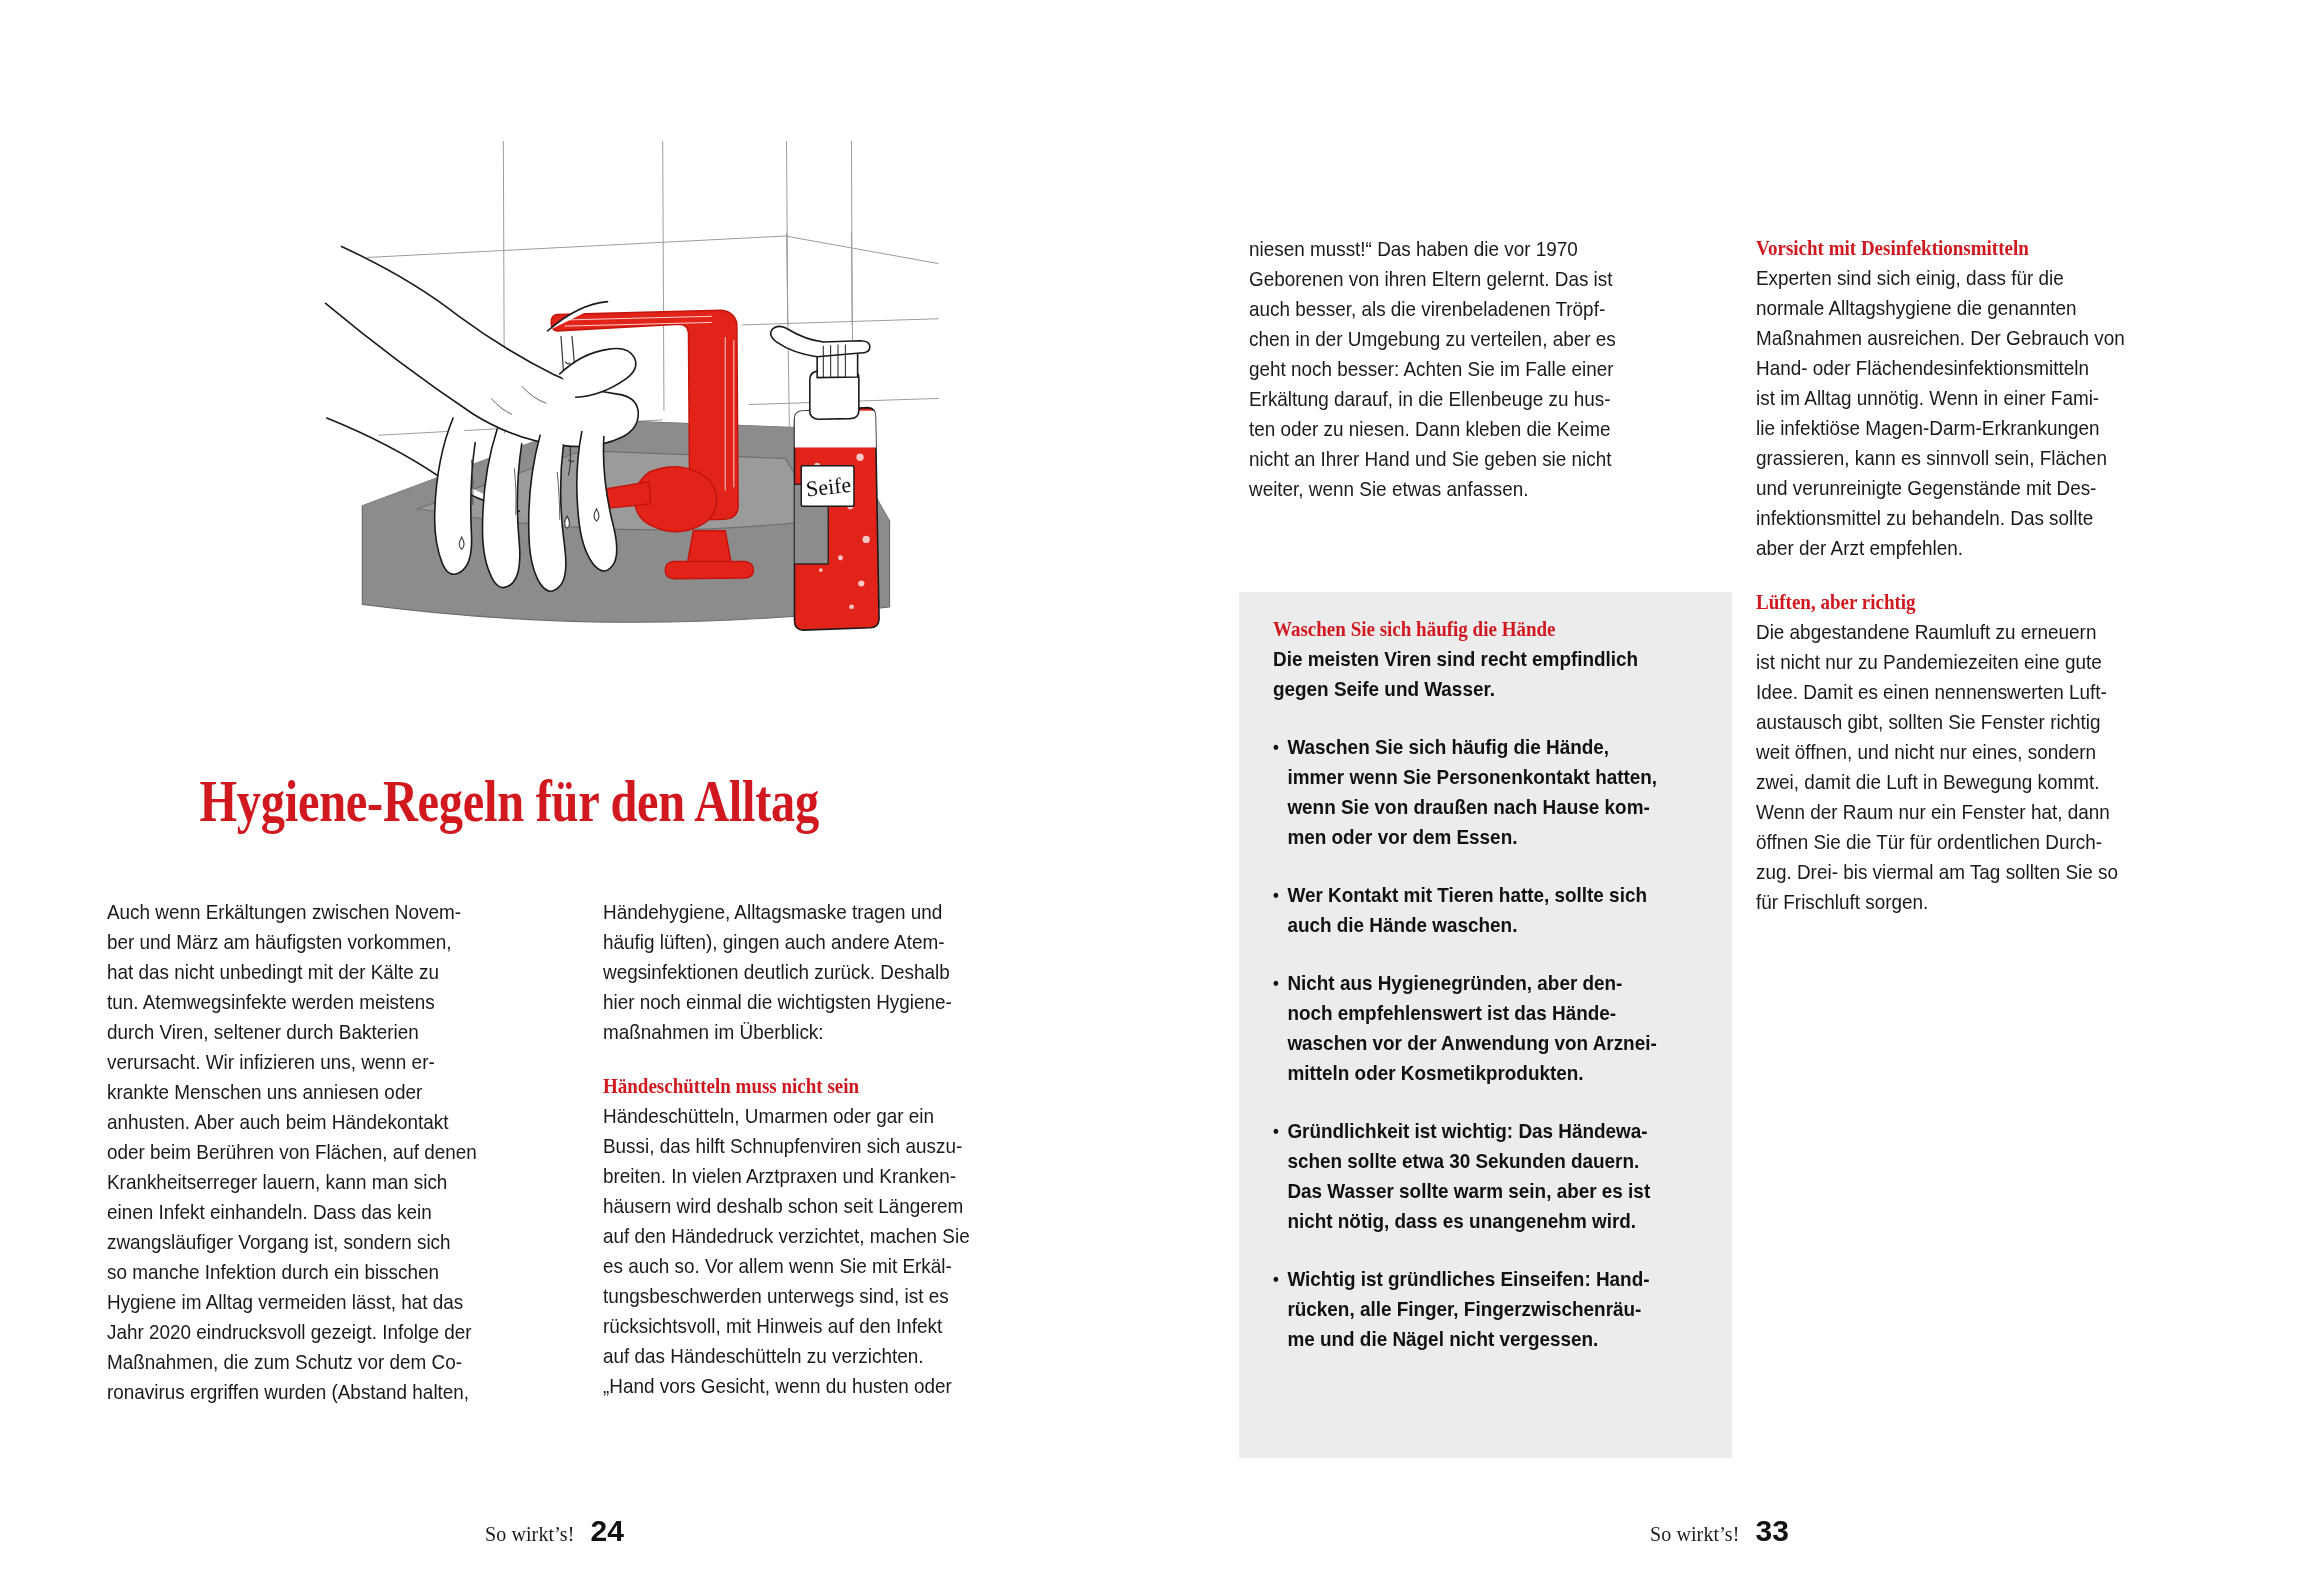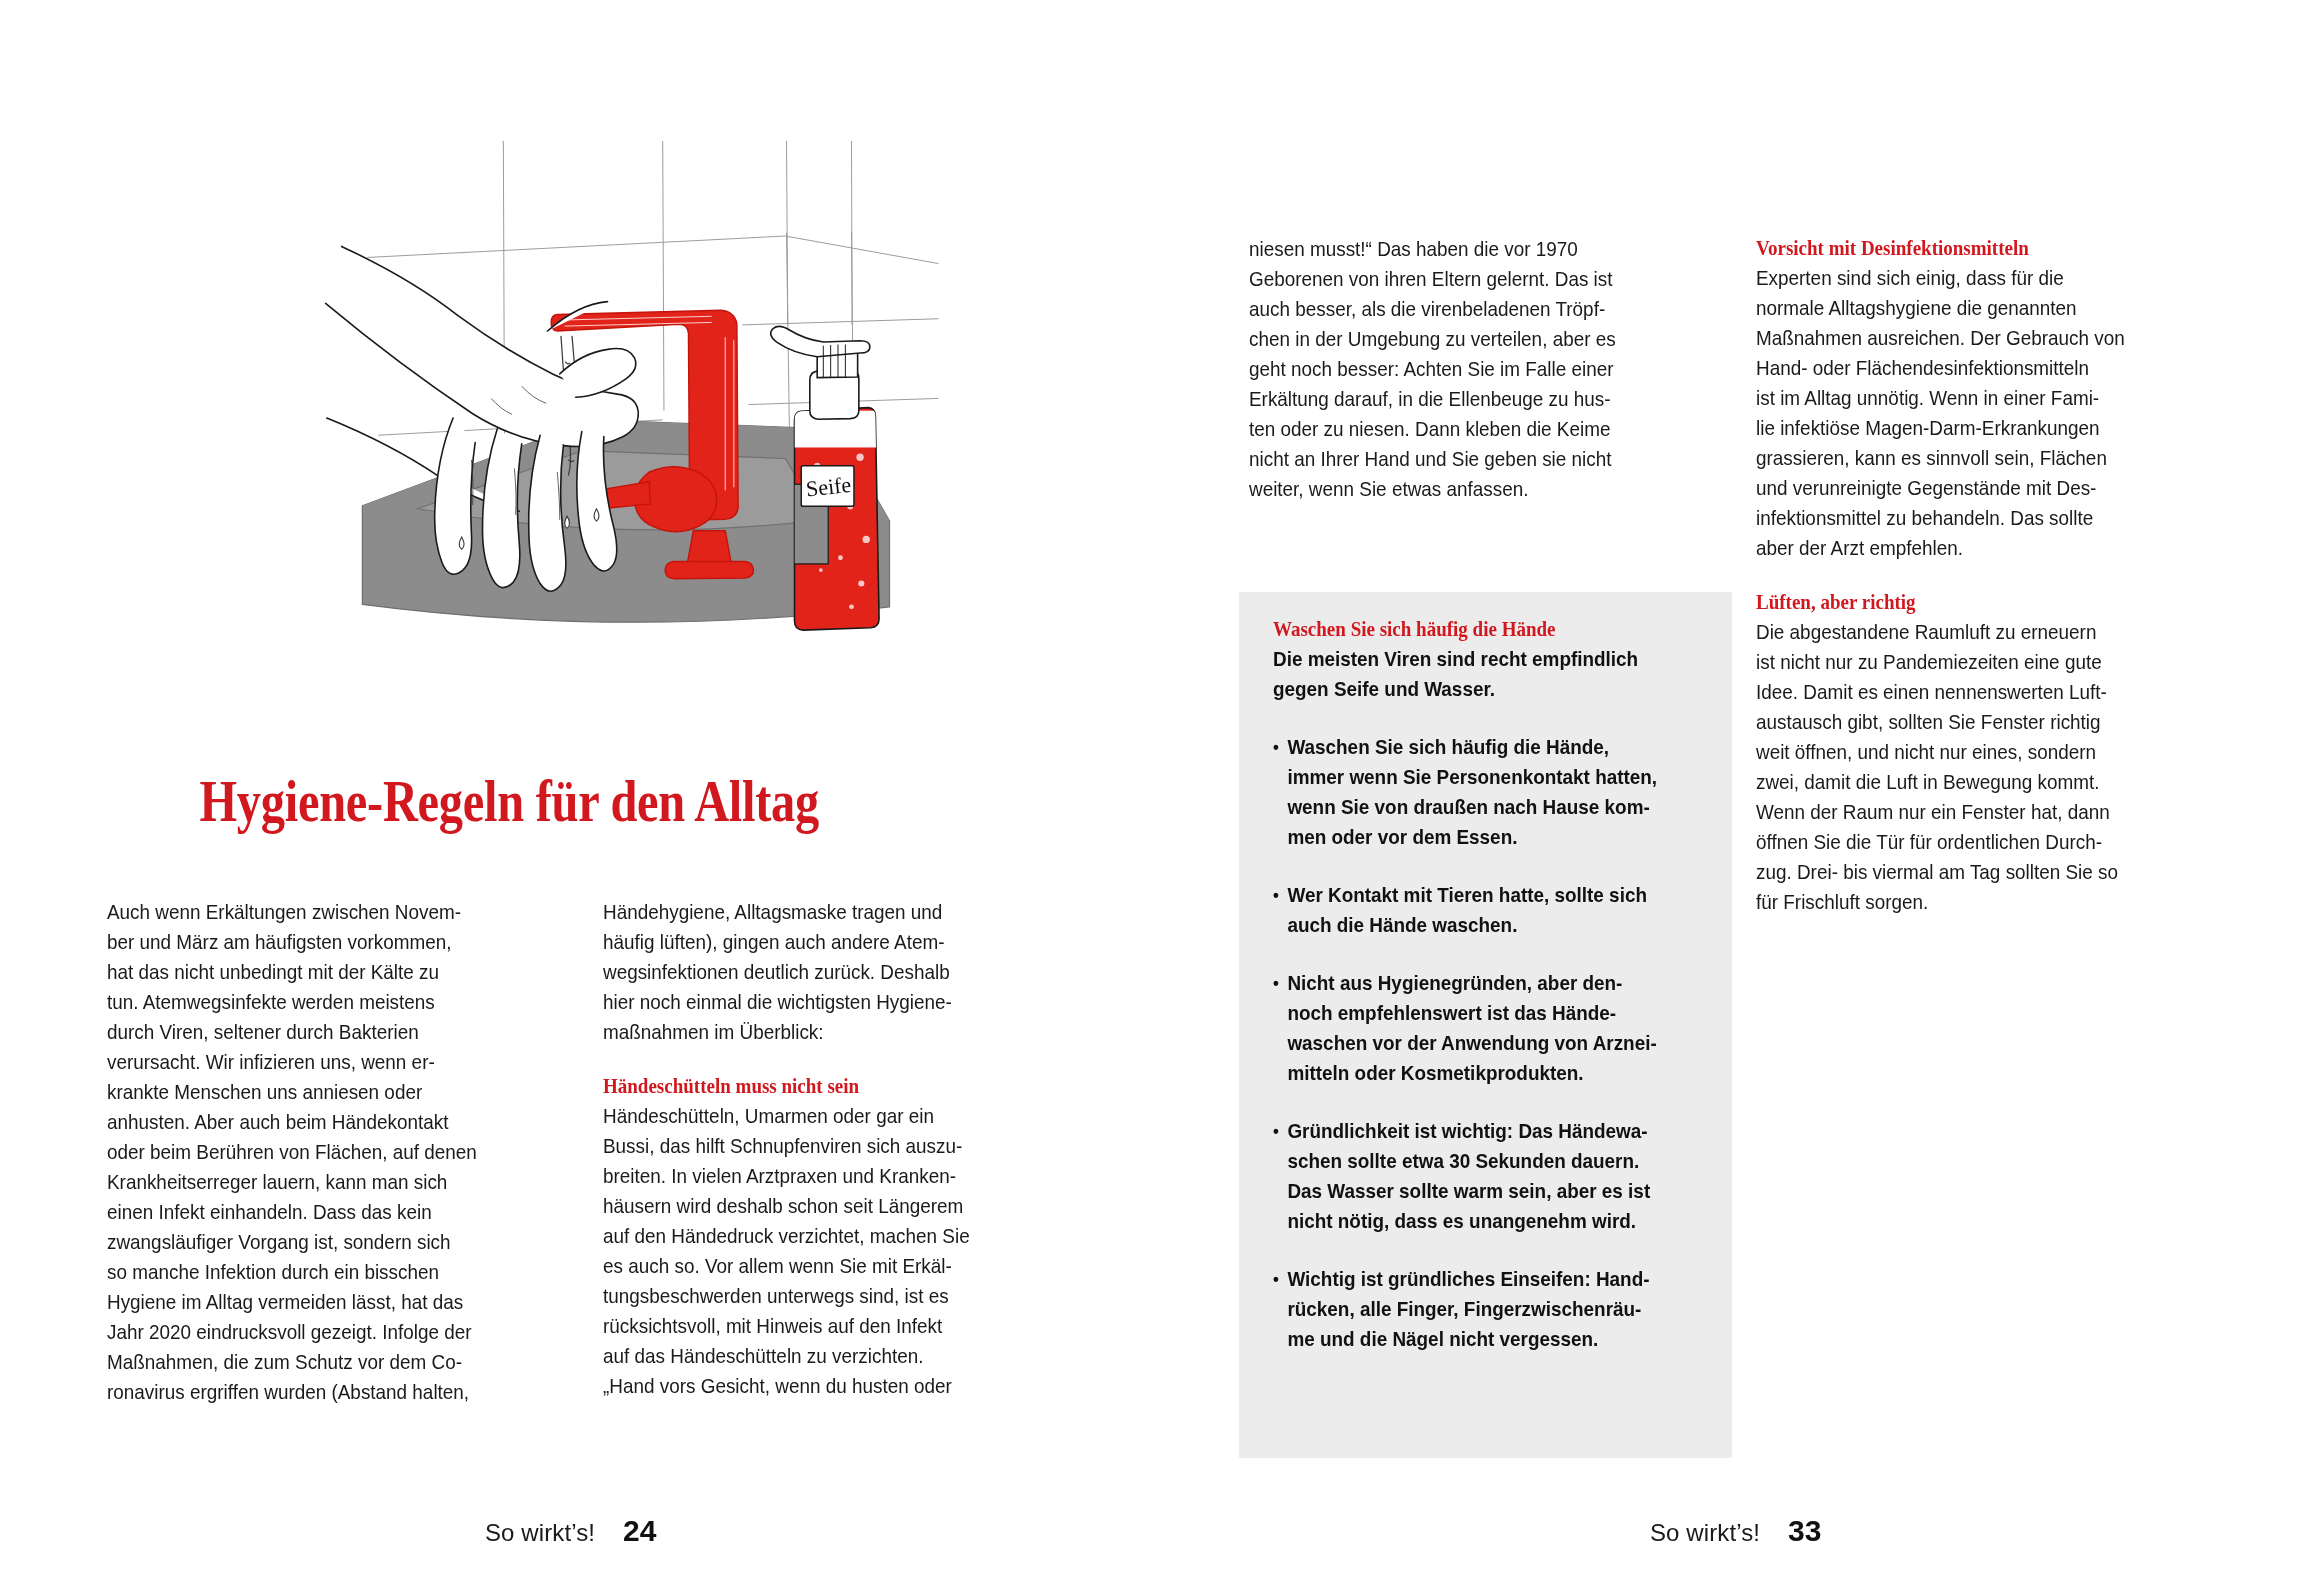--- a/index.html
+++ b/index.html
@@ -86,31 +86,31 @@
   }
   .bullets li:before{
     content:"\2022";
     position:absolute;left:0;top:0;
     font-size:18.4px;line-height:30px;
   }
 
   
   .footer{position:absolute;display:flex;align-items:baseline;}
   .footer .label{
-    font-family:Liberation Sans, sans-serif;
-    font-size:24px;
+    font-family:Liberation Serif, serif;
+    font-size:20px;
     color:#1a1a1a;
     letter-spacing:0.1px;
   }
   .footer .pageno{
     font-family:"Liberation Sans", sans-serif;
     font-weight:700;
     font-size:30px;
     color:#111;
-    margin-left:28px;
+    margin-left:16px;
   }
   .f-left{left:485px;top:1514px;}
   .f-right{left:1650px;top:1514px;}
 </style>
 </head>
 <body>
 
 <div class="spread">
 
   <div class="illus">

